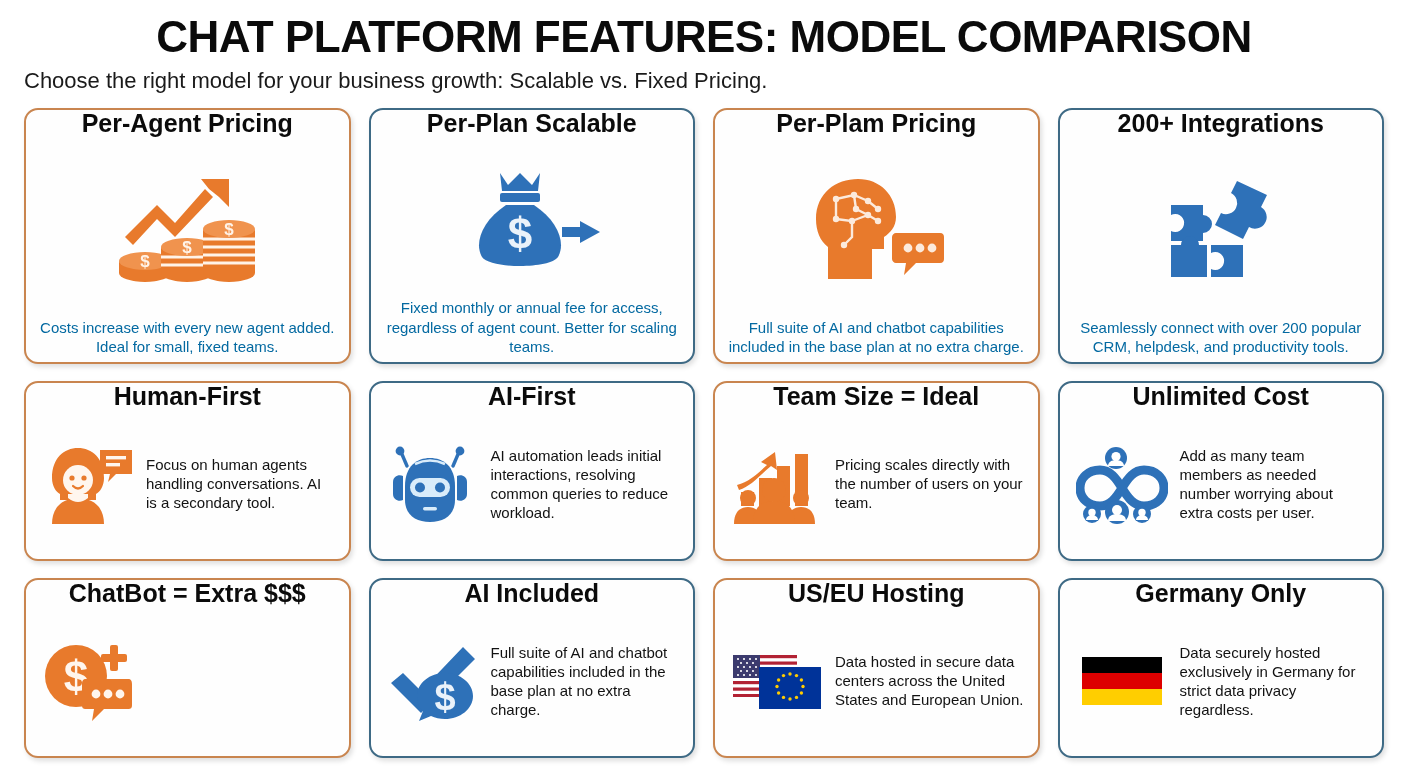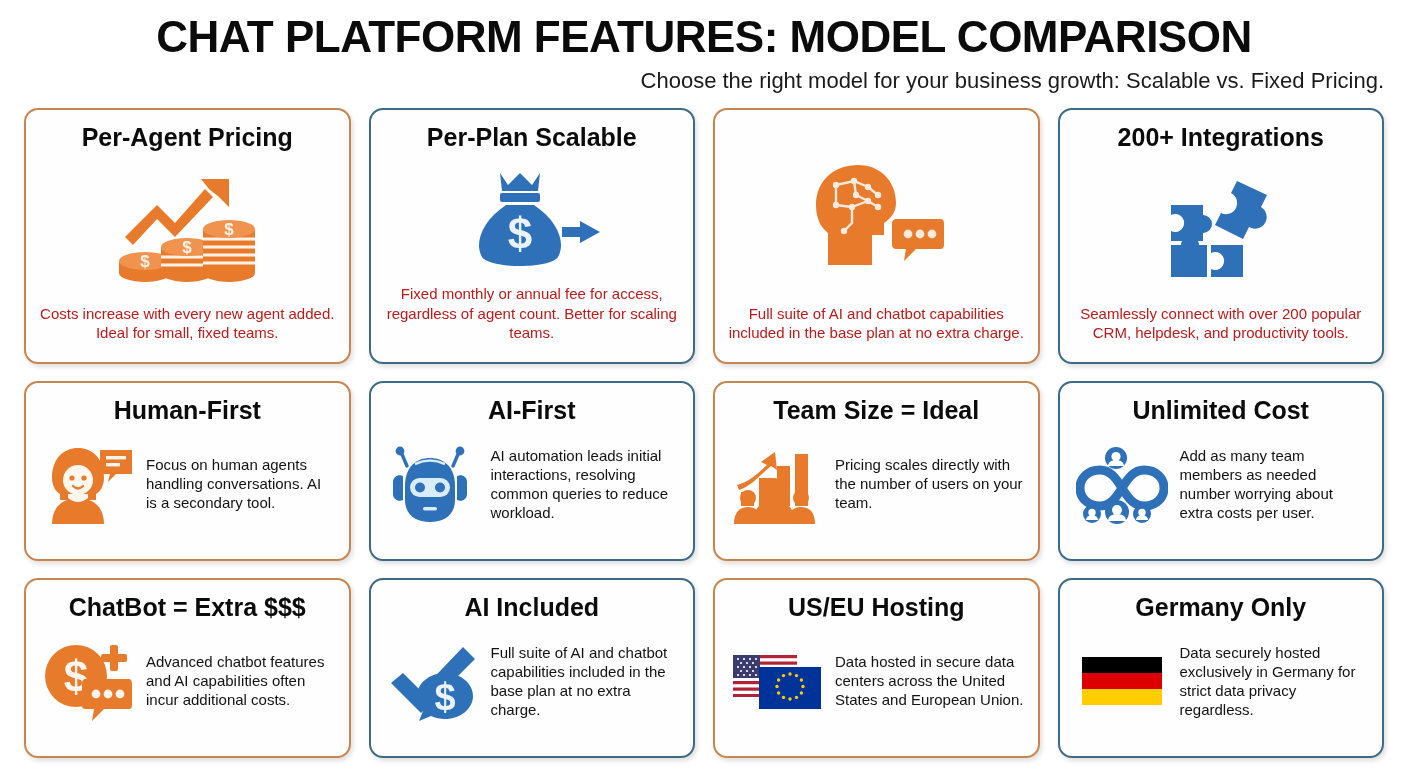--- a/index.html
+++ b/index.html
@@ -14,42 +14,42 @@
 
   .title {
     text-align:center;
     font-size:44px;
     font-weight:bold;
     letter-spacing:-0.5px;
     line-height:1.05;
     color:#0b0b0b;
   }
   .subtitle {
-    text-align:right;
+    text-align:left;
     font-size:22px;
     font-weight:400;
     color:#1a1a1a;
     margin-top:8px;
     margin-bottom:14px;
   }
 
   .grid {
     flex:1;
     display:grid;
     grid-template-columns:repeat(4,1fr);
     grid-template-rows:1.42fr 1fr 1fr;
     gap:17px 18px;
   }
 
   .card {
     background:#fefefe;
     border-radius:14px;
     border:2.5px solid #C9854F;
     box-shadow:2px 3px 5px rgba(0,0,0,0.13);
-    padding:14px 12px;
+    padding:0 12px;
     display:flex;
     flex-direction:column;
     align-items:center;
     overflow:hidden;
   }
   .card.blue { border-color:#3E6A85; }
 
   .card-title {
     font-size:25px;
     font-weight:bold;
@@ -63,21 +63,21 @@
   .card.stacked .icon-wrap {
     flex:1;
     display:flex; align-items:center; justify-content:center;
     width:100%;
     padding:4px 0 2px;
   }
   .card.stacked .desc {
     font-size:15px;
     line-height:1.28;
     text-align:center;
-    color:#b91c1c;
+    color:#0369a1;
     padding-bottom:6px;
   }
 
   
   .card.split .body {
     flex:1;
     display:flex;
     align-items:center;
     gap:12px;
     width:100%;
@@ -161,20 +161,21 @@
           <g fill="#2E71B8">
             <rect x="100" y="62" width="24" height="10"></rect>
             <path d="M118 56 L138 67 L118 78 Z"></path>
           </g>
         </svg>
       </div>
       <div class="desc">Fixed monthly or annual fee for access, regardless of agent count. Better for scaling teams.</div>
     </div>
 
     <div class="card stacked">
+      <div class="card-title">Per-Plam Pricing</div>
       <div class="icon-wrap">
         <svg width="140" height="108" viewBox="0 0 140 108">
           <path d="M10 44 C10 18 30 4 52 4 C74 4 90 20 90 42 C90 52 84 58 78 62 L78 74 L66 74 L66 104 L22 104 L22 72 C14 66 10 56 10 44 Z" fill="#E87A2C"></path>
           <g stroke="#FCEADC" stroke-width="2.4" fill="none" stroke-linecap="round">
             <path d="M30 44 L30 24 L48 20 L62 26"></path>
             <path d="M30 44 L46 46 L46 62 L38 70"></path>
             <path d="M46 46 L62 40 L72 46"></path>
             <path d="M48 20 L50 34 L62 40"></path>
             <path d="M62 26 L72 34"></path>
           </g>
@@ -332,21 +333,20 @@
               <rect x="59" y="13" width="26" height="8" rx="2"></rect>
             </g>
             <path d="M44 38 L86 38 C89 38 90 40 90 43 L90 64 C90 67 89 68 86 68 L62 68 L50 80 L52 68 L44 68 C41 68 40 67 40 64 L40 43 C40 40 41 38 44 38 Z" fill="#E87A2C"></path>
             <g fill="#FFF6EE">
               <circle cx="54" cy="53" r="4.4"></circle>
                 <circle cx="66" cy="53" r="4.4"></circle>
                 <circle cx="78" cy="53" r="4.4"></circle>
             </g>
           </svg>
         </div>
-        <div class="desc">Advanced chatbot features and AI capabiIities often incur additional costs.</div>
       </div>
     </div>
 
     <div class="card split blue">
       <div class="card-title">AI Included</div>
       <div class="body">
         <div class="icon-wrap">
           <svg width="92" height="82" viewBox="0 0 92 82">
             <path d="M4 42 L16 32 L34 50 L76 6 L88 18 L34 72 Z" fill="#2E71B8"></path>
             <path d="M58 32 C73 32 86 42 86 55 C86 68 73 78 58 78 C53 78 48 77 44 75 L32 80 L36 70 C31 66 30 61 30 55 C30 42 43 32 58 32 Z" fill="#2E71B8"></path>

